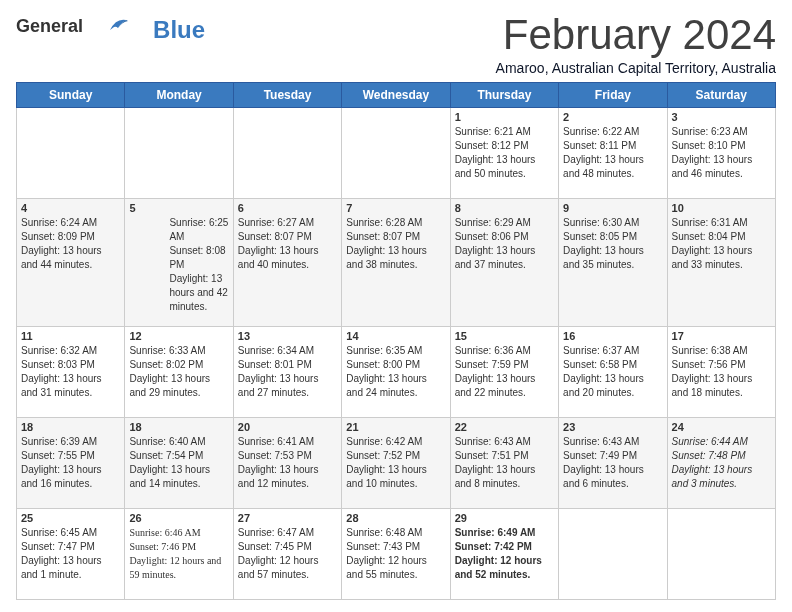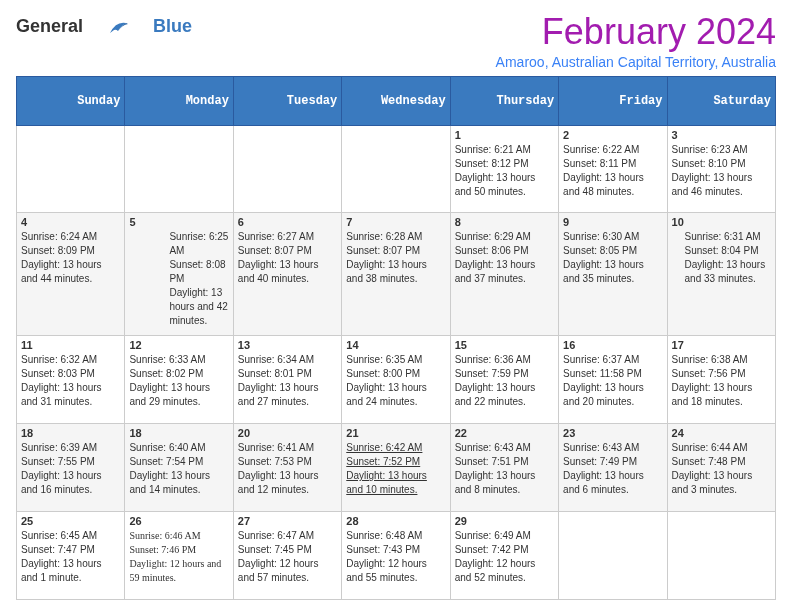--- a/index.html
+++ b/index.html
@@ -24,67 +24,66 @@
       margin-bottom: 6px;
     }
     .logo {
       display: flex;
       flex-direction: column;
       align-items: flex-start;
       margin-top: 4px;
     }
     .logo-text {
       display: flex;
-      align-items: flex-end;
+      align-items: flex-start;
       gap: 23px;
     }
     .logo-general {
       font-size: 18px;
       font-weight: bold;
       color: #333;
     }
     .logo-blue {
-      font-size: 18px;
+      font-size: 24px;
       font-weight: bold;
       color: #3a7abf;
     }
     .logo-bird {
       width: 22px;
       height: 18px;
       margin-left: 2px;
     }
     .title-area {
       text-align: right;
     }
     .main-title {
-      font-size: 36px;
+      font-size: 42px;
       font-weight: normal;
-      color: #a21caf;
+      color: #404040;
       line-height: 1.1;
     }
     .subtitle {
       font-size: 14px;
-      color: #3b82f6;
+      color: #0f172a;
       margin-top: 2px;
     }
     .calendar {
       border-collapse: collapse;
       width: 100%;
       flex: 1;
       table-layout: fixed;
     }
     .calendar th {
       background-color: #3a7abf;
       color: #fff;
       font-size: 12px;
       font-weight: bold;
-      padding: 17px 4px;
-      text-align: right;
+      padding: 5px 4px;
+      text-align: center;
       border: 1px solid #2a5a9f;
-      font-family: Liberation Mono, monospace;
     }
     .calendar td {
       border: 1px solid #ccc;
       vertical-align: top;
       padding: 3px 4px;
       font-size: 9.5px;
       color: #333;
       height: 85px;
       width: calc(100% / 7);
       background: #fff;
@@ -197,21 +196,21 @@
 Daylight: 13 hours and 37 minutes.</div>
           </td>
           <td>
             <span class="day-number">9</span>
             <div class="day-info" style="white-space: pre-line;">Sunrise: 6:30 AM
 Sunset: 8:05 PM
 Daylight: 13 hours and 35 minutes.</div>
           </td>
           <td>
             <span class="day-number">10</span>
-            <div class="day-info" style="white-space: pre-line; margin-left: 13px;">Sunrise: 6:31 AM
+            <div class="day-info" style="white-space: pre-line;">Sunrise: 6:31 AM
 Sunset: 8:04 PM
 Daylight: 13 hours and 33 minutes.</div>
           </td>
         </tr>
         <tr>
           <td>
             <span class="day-number">11</span>
             <div class="day-info" style="white-space: pre-line;">Sunrise: 6:32 AM
 Sunset: 8:03 PM
 Daylight: 13 hours and 31 minutes.</div>
@@ -236,21 +235,21 @@
           </td>
           <td>
             <span class="day-number">15</span>
             <div class="day-info" style="white-space: pre-line;">Sunrise: 6:36 AM
 Sunset: 7:59 PM
 Daylight: 13 hours and 22 minutes.</div>
           </td>
           <td>
             <span class="day-number">16</span>
             <div class="day-info" style="white-space: pre-line;">Sunrise: 6:37 AM
-Sunset: 11:58 PM
+Sunset: 6:58 PM
 Daylight: 13 hours and 20 minutes.</div>
           </td>
           <td>
             <span class="day-number">17</span>
             <div class="day-info" style="white-space: pre-line;">Sunrise: 6:38 AM
 Sunset: 7:56 PM
 Daylight: 13 hours and 18 minutes.</div>
           </td>
         </tr>
         <tr>
@@ -267,39 +266,39 @@
 Daylight: 13 hours and 14 minutes.</div>
           </td>
           <td>
             <span class="day-number">20</span>
             <div class="day-info" style="white-space: pre-line;">Sunrise: 6:41 AM
 Sunset: 7:53 PM
 Daylight: 13 hours and 12 minutes.</div>
           </td>
           <td>
             <span class="day-number">21</span>
-            <div class="day-info" style="white-space: pre-line; text-decoration: underline;">Sunrise: 6:42 AM
+            <div class="day-info" style="white-space: pre-line;">Sunrise: 6:42 AM
 Sunset: 7:52 PM
 Daylight: 13 hours and 10 minutes.</div>
           </td>
           <td>
             <span class="day-number">22</span>
             <div class="day-info" style="white-space: pre-line;">Sunrise: 6:43 AM
 Sunset: 7:51 PM
 Daylight: 13 hours and 8 minutes.</div>
           </td>
           <td>
             <span class="day-number">23</span>
             <div class="day-info" style="white-space: pre-line;">Sunrise: 6:43 AM
 Sunset: 7:49 PM
 Daylight: 13 hours and 6 minutes.</div>
           </td>
           <td>
             <span class="day-number">24</span>
-            <div class="day-info" style="white-space: pre-line;">Sunrise: 6:44 AM
+            <div class="day-info" style="white-space: pre-line; font-style: italic;">Sunrise: 6:44 AM
 Sunset: 7:48 PM
 Daylight: 13 hours and 3 minutes.</div>
           </td>
         </tr>
         <tr>
           <td>
             <span class="day-number">25</span>
             <div class="day-info" style="white-space: pre-line;">Sunrise: 6:45 AM
 Sunset: 7:47 PM
 Daylight: 13 hours and 1 minute.</div>
@@ -317,21 +316,21 @@
 Daylight: 12 hours and 57 minutes.</div>
           </td>
           <td>
             <span class="day-number">28</span>
             <div class="day-info" style="white-space: pre-line;">Sunrise: 6:48 AM
 Sunset: 7:43 PM
 Daylight: 12 hours and 55 minutes.</div>
           </td>
           <td>
             <span class="day-number">29</span>
-            <div class="day-info" style="white-space: pre-line;">Sunrise: 6:49 AM
+            <div class="day-info" style="white-space: pre-line; font-weight: bold;">Sunrise: 6:49 AM
 Sunset: 7:42 PM
 Daylight: 12 hours and 52 minutes.</div>
           </td>
           <td class="empty-cell"></td>
           <td class="empty-cell"></td>
         </tr>
       </tbody>
   </table>
 </div>
 

